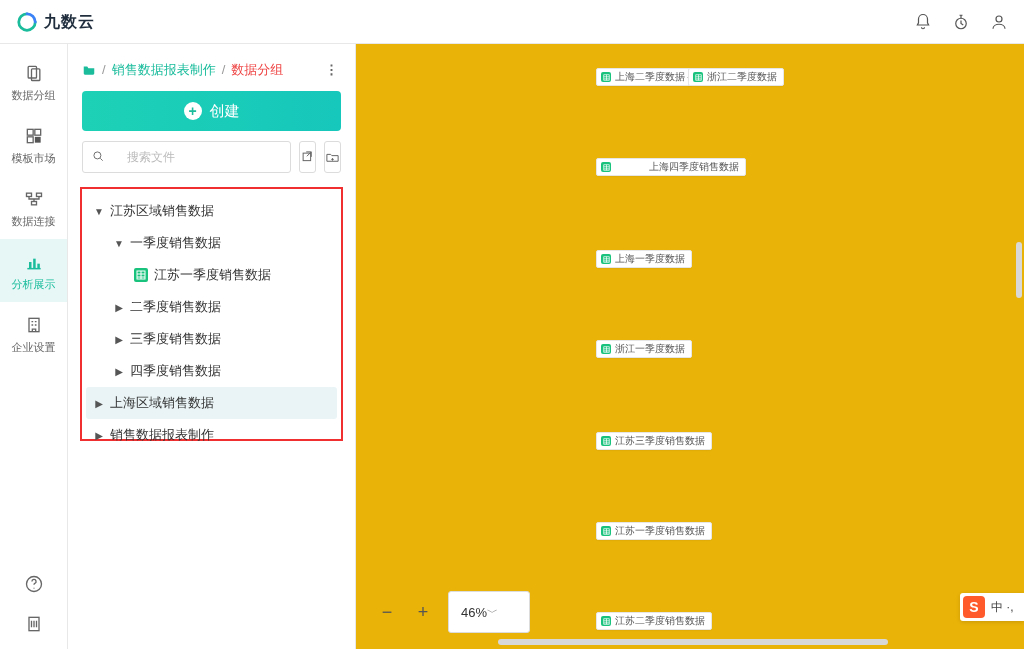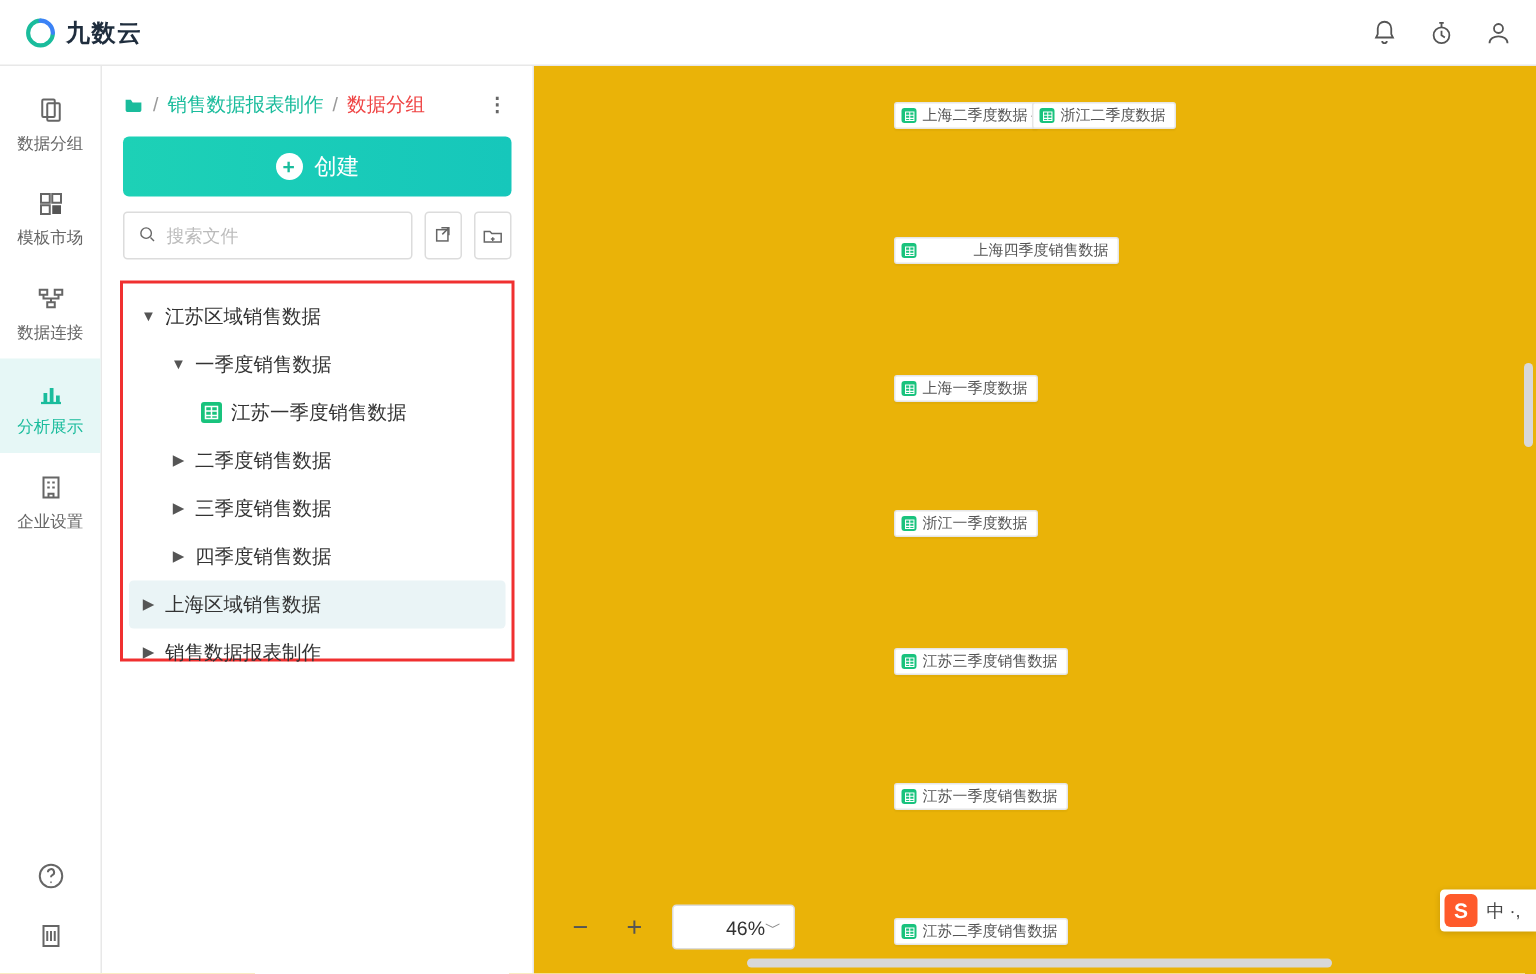--- a/index.html
+++ b/index.html
@@ -89,21 +89,21 @@
   .search-row { display:flex; align-items:center; gap:8px; margin: 0 14px 8px; }
   .search-box {
     flex: 1;
     height: 32px;
     border: 1px solid #dcdcdc;
     border-radius: 3px;
     display: flex; align-items: center;
     padding: 12px 8px;
     color: #999;
     font-size: 12px;
-    gap: 6px;
+    gap: 22px;
   }
   .search-box input { border:none; outline:none; flex:1; font-size:12px; color:#333; background: transparent; }
   .search-box input::placeholder { color:#bbb; }
   .sq-btn { width: 32px; height: 32px; border: 1px solid #dcdcdc; border-radius: 3px; display:flex; align-items:center; justify-content:center; cursor:pointer; color:#555; }
   .sq-btn svg { width: 15px; height: 15px; }
 
   .tree-wrap {
     margin: 6px 12px 0 12px;
     border: 2px solid #f03030;
     padding: 6px 4px 10px 4px;
@@ -155,23 +155,23 @@
   }
 
   
   .zoombar {
     position:absolute; left: 20px; bottom: 16px;
     display:flex; align-items:center; gap: 14px;
     background: transparent;
   }
   .zbtn { width:22px; height:22px; display:flex; align-items:center; justify-content:center; font-size:18px; color:#555; cursor:pointer;}
   .zselect {
-    width: 82px; height: 30px;
+    width: 82px; height: 42px;
     border: 1px solid #dcdcdc; border-radius: 3px;
-    display:flex; align-items:center; justify-content:flex-end;
+    display:flex; align-items:center; justify-content:flex-start;
     padding: 0 8px 0 12px; font-size:13px; color:#333; background:#fff; cursor:pointer;
   }
   .zselect .chev { font-size:11px; color:#888; }
 
   
   .ime-badge {
     position: fixed; right: 0; bottom: 28px;
     width: 64px; height: 28px;
     display:flex; align-items:center;
     background:#fff;

